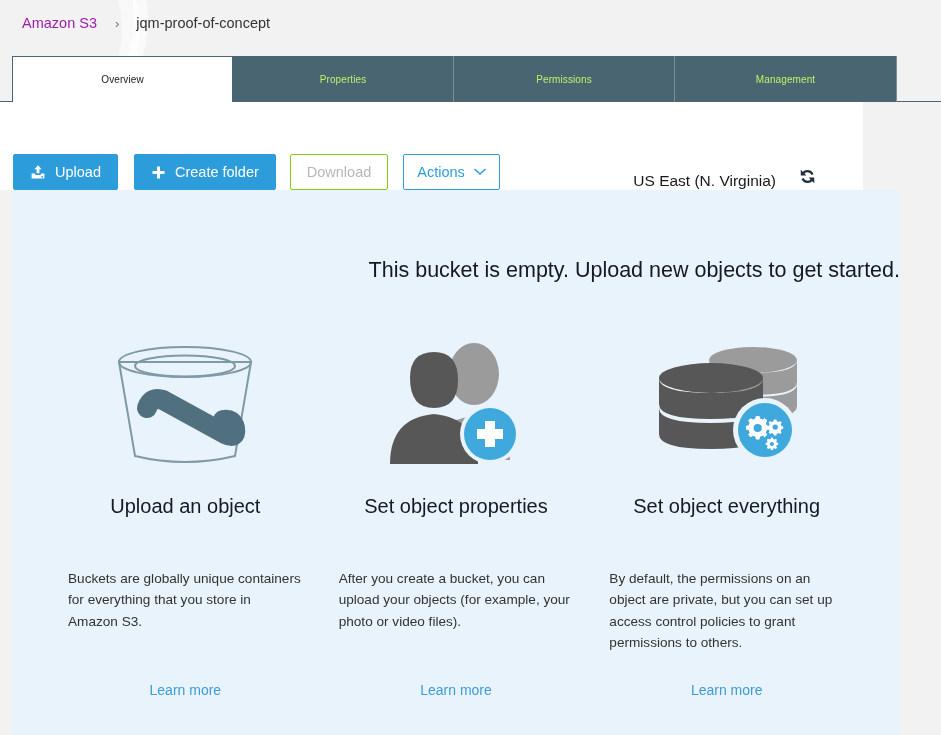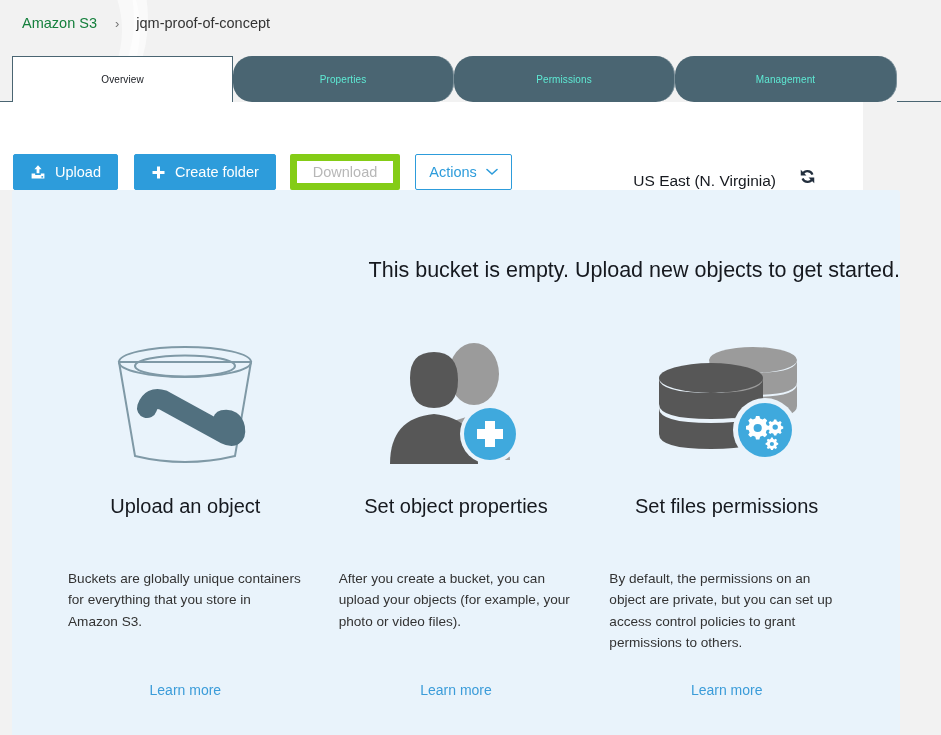--- a/index.html
+++ b/index.html
@@ -43,21 +43,21 @@
   .breadcrumb {
     position: absolute;
     left: 0; top: 0;
     width: 941px;
     height: 46px;
     display: flex;
     align-items: center;
     font-size: 14.5px;
   }
   .crumb-link {
-    color: #15803d;
+    color: #a21caf;
     margin-left: 22px;
     cursor: pointer;
     text-align: center;
   }
   .crumb-sep {
     margin: 0 17px 0 18px;
     color: #737373;
     font-size: 13px;
   }
   .crumb-current {
@@ -83,23 +83,22 @@
     display: flex;
     align-items: center;
     justify-content: center;
     font-size: 10px;
     font-weight: normal;
     cursor: pointer;
     letter-spacing: 0.1px;
   }
   .tab.inactive {
     background: #4a6572;
-    color: #5eead4;
+    color: #bef264;
     border-right: 1px solid #7a8f99;
-    border-radius: 19px;
   }
   .tab.active {
     background: #ffffff;
     color: #16191f;
     border: 1px solid #4a6572;
     border-bottom: none;
   }
   .tab-w1 { width: 221px; }
   .tab-w2 { width: 221px; }
   .tab-w3 { width: 221px; }
@@ -135,21 +134,21 @@
     background: #2d9cdb;
     color: #ffffff;
     border: 1px solid #2d9cdb;
     padding: 0 16px;
   }
   .btn-upload { margin-left: 13px; }
   .btn-create { margin-left: 16px; }
   .btn-disabled {
     background: #ffffff;
     color: #b7b7b7;
-    border: 7px solid #84cc16;
+    border: 1px solid #84cc16;
     padding: 0 16px;
     margin-left: 14px;
     cursor: default;
   }
   .btn-outline {
     background: #ffffff;
     color: #2d9cdb;
     border: 1px solid #2d9cdb;
     padding: 0 13px;
     margin-left: 15px;
@@ -372,19 +371,19 @@
           <g fill="#ffffff">
             <path d="M113 78 l3.4 0 l0.7 2.6 l2.4 1 l2.3 -1.4 l2.4 2.4 l-1.4 2.3 l1 2.4 l2.6 0.7 l0 3.4 l-2.6 0.7 l-1 2.4 l1.4 2.3 l-2.4 2.4 l-2.3 -1.4 l-2.4 1 l-0.7 2.6 l-3.4 0 l-0.7 -2.6 l-2.4 -1 l-2.3 1.4 l-2.4 -2.4 l1.4 -2.3 l-1 -2.4 l-2.6 -0.7 l0 -3.4 l2.6 -0.7 l1 -2.4 l-1.4 -2.3 l2.4 -2.4 l2.3 1.4 l2.4 -1 Z"></path>
             <circle cx="114.7" cy="90" r="4.1" fill="#3fa9dd"></circle>
             <path d="M131 81.5 l2.3 0 l0.5 1.8 l1.7 0.7 l1.6 -1 l1.6 1.6 l-1 1.6 l0.7 1.7 l1.8 0.5 l0 2.3 l-1.8 0.5 l-0.7 1.7 l1 1.6 l-1.6 1.6 l-1.6 -1 l-1.7 0.7 l-0.5 1.8 l-2.3 0 l-0.5 -1.8 l-1.7 -0.7 l-1.6 1 l-1.6 -1.6 l1 -1.6 l-0.7 -1.7 l-1.8 -0.5 l0 -2.3 l1.8 -0.5 l0.7 -1.7 l-1 -1.6 l1.6 -1.6 l1.6 1 l1.7 -0.7 Z"></path>
             <circle cx="132.2" cy="89.1" r="2.7" fill="#3fa9dd"></circle>
             <path d="M128 99.5 l1.8 0 l0.4 1.4 l1.3 0.55 l1.25 -0.78 l1.27 1.27 l-0.78 1.25 l0.55 1.3 l1.4 0.4 l0 1.8 l-1.4 0.4 l-0.55 1.3 l0.78 1.25 l-1.27 1.27 l-1.25 -0.78 l-1.3 0.55 l-0.4 1.4 l-1.8 0 l-0.4 -1.4 l-1.3 -0.55 l-1.25 0.78 l-1.27 -1.27 l0.78 -1.25 l-0.55 -1.3 l-1.4 -0.4 l0 -1.8 l1.4 -0.4 l0.55 -1.3 l-0.78 -1.25 l1.27 -1.27 l1.25 0.78 l1.3 -0.55 Z"></path>
             <circle cx="128.9" cy="106" r="2.1" fill="#3fa9dd"></circle>
           </g>
         </svg>
       </div>
-      <div class="card-title">Set files permissions</div>
+      <div class="card-title">Set object everything</div>
       <div class="card-body">By default, the permissions on an object are private, but you can set up access control policies to grant permissions to others.</div>
       <span class="card-link">Learn more</span>
     </div>
 
   </div>
 </div>
 
 </body></html>

